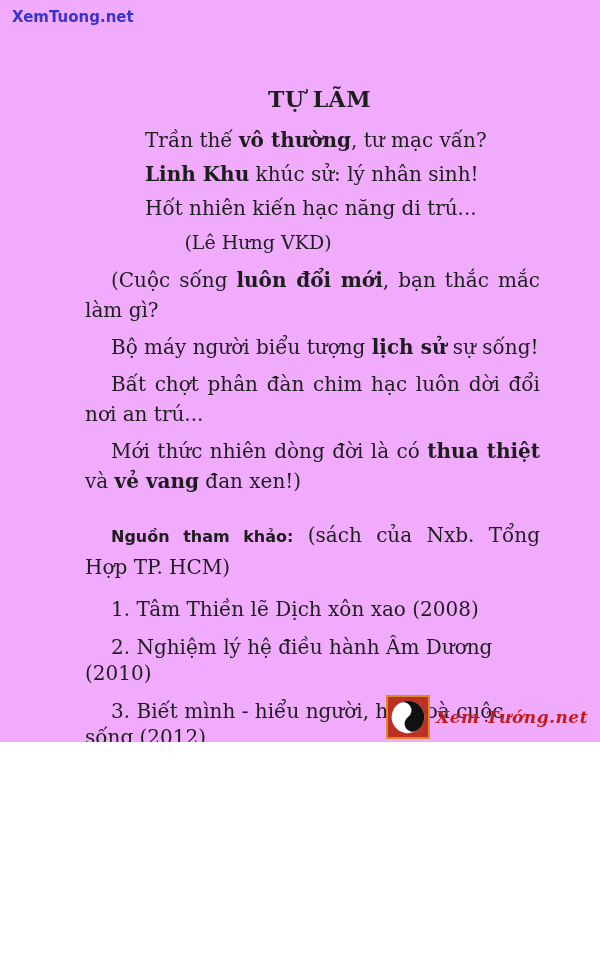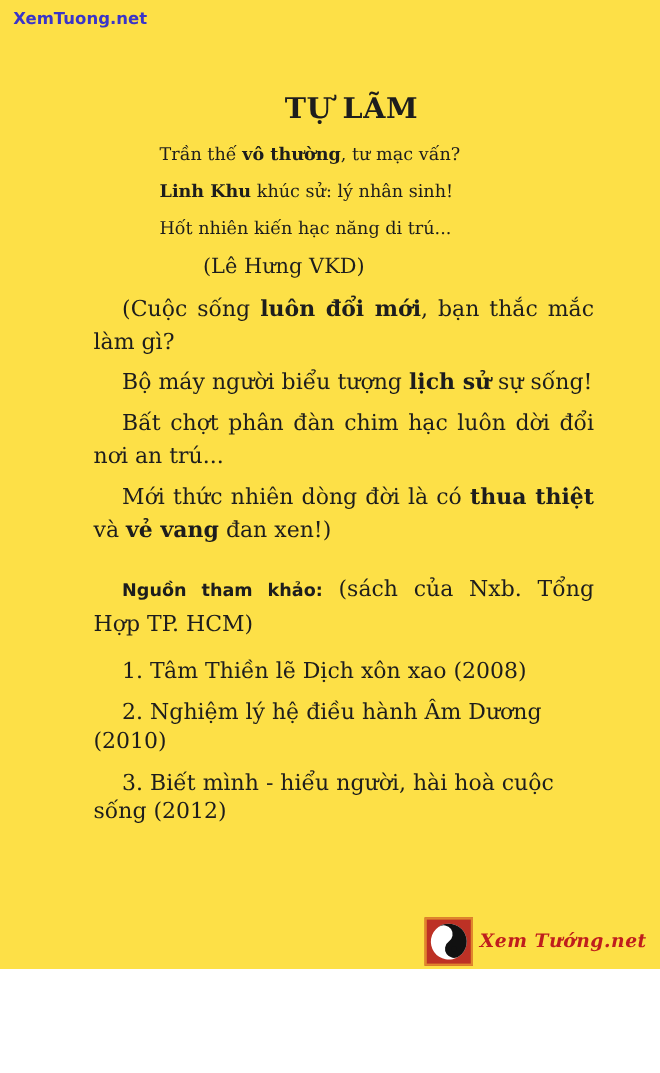--- a/index.html
+++ b/index.html
@@ -1,32 +1,32 @@
 <!DOCTYPE html>
 <html><head>
 <meta charset="utf-8">
 <style>
   html, body { margin:0; padding:0; background:#ffffff; }
   .page {
-    position:relative; width:600px; height:881px; background:#fde047;
+    position:relative; width:600px; height:742px; background:#f0abfc;
     font-family:"DejaVu Serif","Liberation Serif",serif; color:#1d1d1d;
     overflow:hidden;
   }
   .site-link {
     position:absolute; top:8px; left:12px;
     font-family:"DejaVu Sans","Liberation Sans",sans-serif;
     font-size:15px; font-weight:bold; color:#3a35c8;
     text-decoration:none; cursor:pointer;
   }
   .title {
     margin:86px 0 0; text-align:center;
-    font-size:26px; font-weight:bold; letter-spacing:0.5px; line-height:26px;padding-left:39px;
+    font-size:22px; font-weight:bold; letter-spacing:0.5px; line-height:26px;padding-left:39px;
   }
   .poem { margin:17px 0 0 145px; }
-  .poem-line { margin:0 0 12px; font-size:16px; line-height:22px; }
+  .poem-line { margin:0 0 12px; font-size:20px; line-height:22px; }
   .attribution { margin:2px 84px 0 0; text-align:center; font-size:19px; line-height:22px; }
   .commentary { margin:12px 60px 0 85px; }
   .para {
     margin:0 0 7px; font-size:20px; line-height:30px;
     text-align:justify; text-indent:26px;
   }
   .references { margin:24px 60px 0 85px; }
   .ref-head { margin:0 0 14px; }
   .ref-head .sans-bold {
     font-family:"DejaVu Sans","Liberation Sans",sans-serif;

